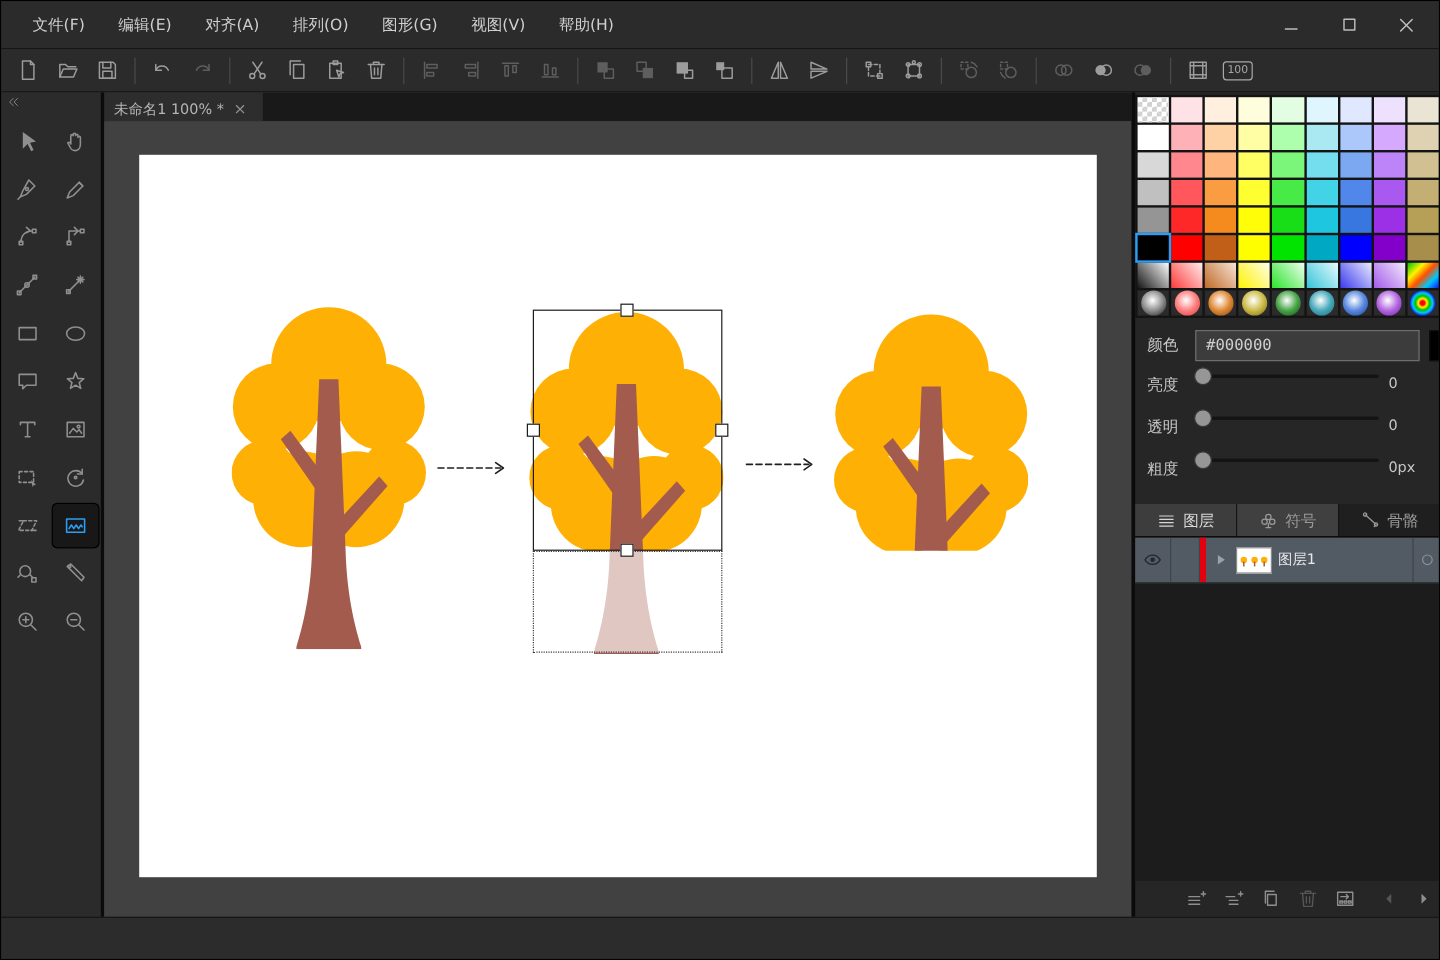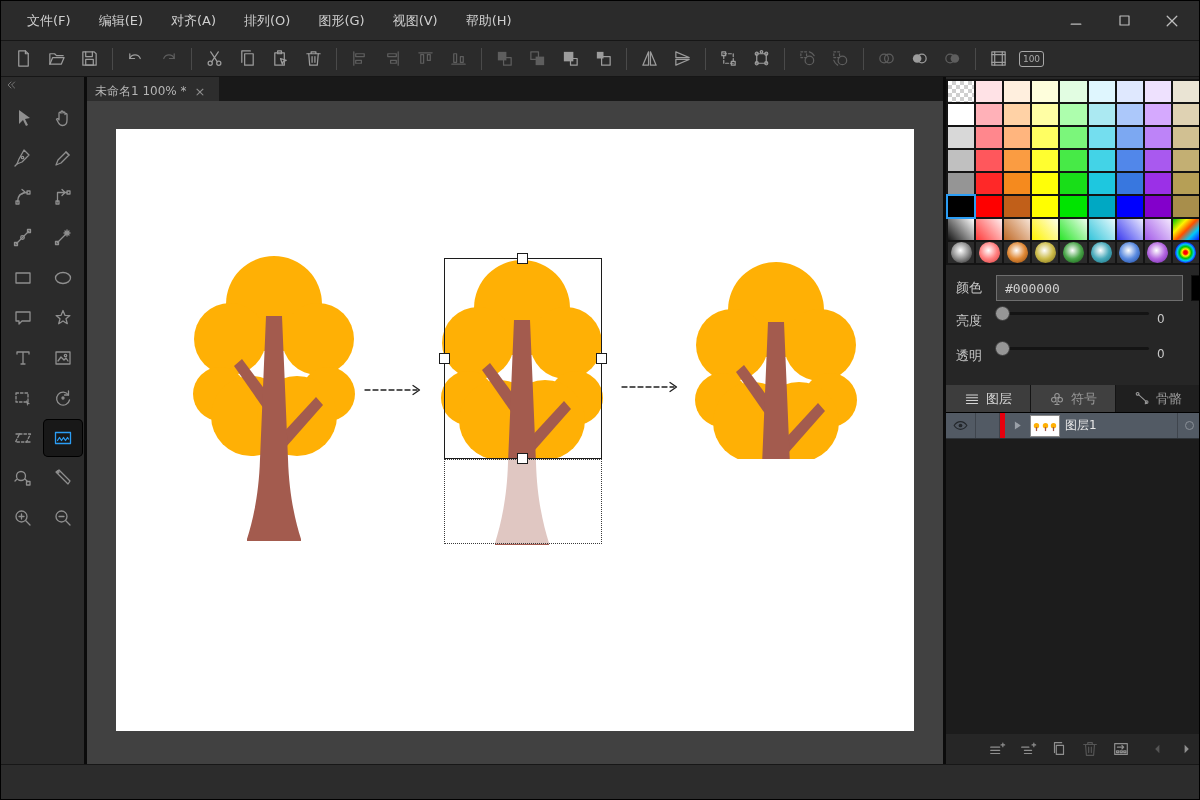--- a/index.html
+++ b/index.html
@@ -85,21 +85,21 @@
   .slider-handle { position:absolute; left:-1px; top:-6px; width:15px; height:15px; border-radius:50%;
     background:#969696; border:1px solid #3a3a3a; }
   .slider-value { color:#c8c8c8; font-size:12px; width:34px; text-align:left; flex:none; }
 
   .lp-tabs { margin-top:10px; height:27px; display:flex; background:#1a1a1a; }
   .lp-tab { flex:1; display:flex; align-items:center; justify-content:center; gap:6px; color:#9a9a9a; font-size:13px; background:#404040; border-right:1px solid #141414; }
   .lp-tab.active { background:#3d3d3d; color:#d6d6d6; }
   .lp-tab:last-child { background:#1f1f1f; }
 
   .layer-list { flex:1; background:#1c1c1c; border-top:1px solid #000; }
-  .layer-row { height:26px; background:#525a64; display:flex; align-items:center; border-bottom:1px solid #2e3338; }
+  .layer-row { height:38px; background:#525a64; display:flex; align-items:center; border-bottom:1px solid #2e3338; }
   .lr-eye { width:30px; height:100%; display:flex; align-items:center; justify-content:center; color:#23272b; border-right:1px solid #3f454d; }
   .lr-blank { width:24px; height:100%; border-right:1px solid #3f454d; }
   .lr-tag { width:5px; height:100%; }
   .lr-arrow { width:16px; display:flex; justify-content:center; color:#9aa0a8; margin-left:4px; }
   .lr-thumb { width:30px; height:22px; background:#fff; border:1px solid #8a8a8a; margin:0 5px; display:flex; align-items:center; justify-content:center; }
   .lr-name { color:#e8e8e8; font-size:12px; flex:1; }
   .lr-link { width:24px; height:100%; border-left:1px solid #3f454d; display:flex; align-items:center; justify-content:center; }
   .lr-circle { width:9px; height:9px; border:1px solid #8a9098; border-radius:50%; }
 
   .lp-toolbar { height:30px; display:flex; align-items:center; justify-content:flex-end; gap:13px; padding-right:8px; color:#8f8f8f; }
@@ -881,20 +881,27 @@
         </span>
       <span class="slider-value">0</span>
     </div>
     <div class="slider-row">
       <span class="field-label">透明</span>
       <span class="slider-track">
           <span class="slider-handle" style="left: calc(0% - 1px);"></span>
         </span>
       <span class="slider-value">0</span>
     </div>
+    <div class="slider-row">
+      <span class="field-label">粗度</span>
+      <span class="slider-track">
+          <span class="slider-handle" style="left: calc(0% - 1px);"></span>
+        </span>
+      <span class="slider-value">0px</span>
+    </div>
 
     <div class="lp-tabs">
       <span class="lp-tab active">
         <svg class="icon" width="16" height="16">
             <use href="#i-layers"></use>
           </svg>
         <span>图层</span>
       </span>
       <span class="lp-tab">
         <svg class="icon" width="16" height="16">

